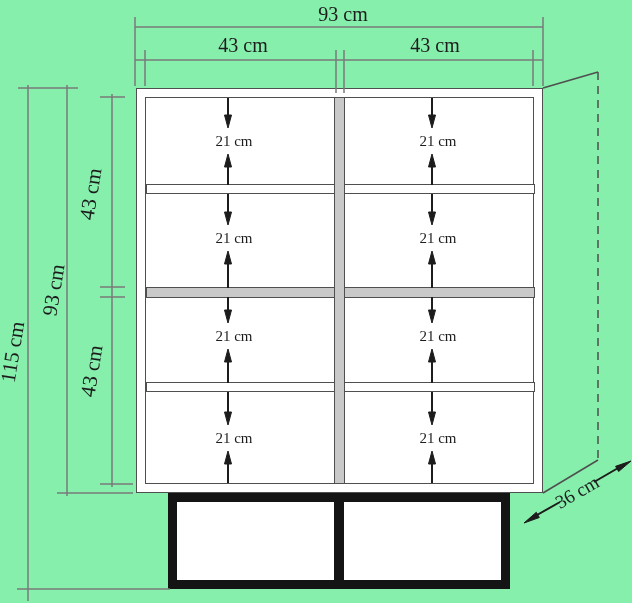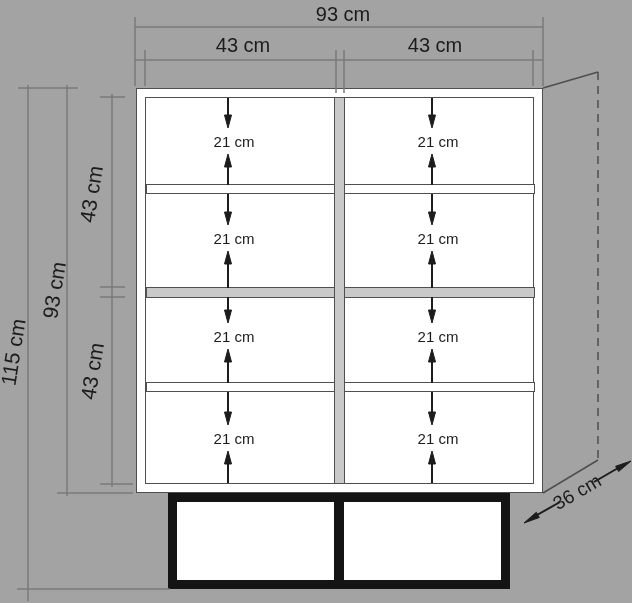--- a/index.html
+++ b/index.html
@@ -1,20 +1,20 @@
 <!DOCTYPE html>
 <html><head>
 <meta charset="utf-8">
 <style>
   html,body{margin:0;padding:0;background:#ffffff;}
   #canvas{
     position:relative;
     width:632px;height:603px;
-    background:#a3a3a3;
-    font-family:Liberation Sans, sans-serif;
+    background:#86efac;
+    font-family:Liberation Serif, serif;
     overflow:hidden;
   }
   .abs{position:absolute;}
   
   .cabinet-outer{
     left:136px;top:88px;width:405px;height:403px;
     border:1.5px solid #4f4f4f;background:#ffffff;
   }
   .cabinet-inner{
     left:145px;top:97px;width:387px;height:385px;

